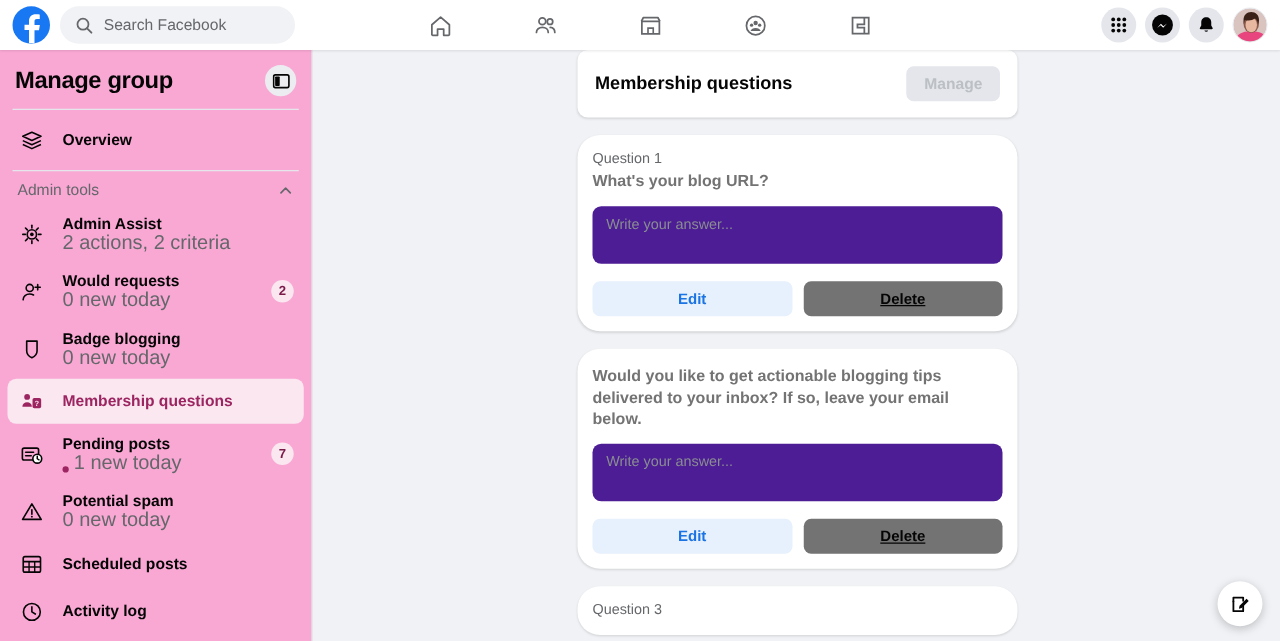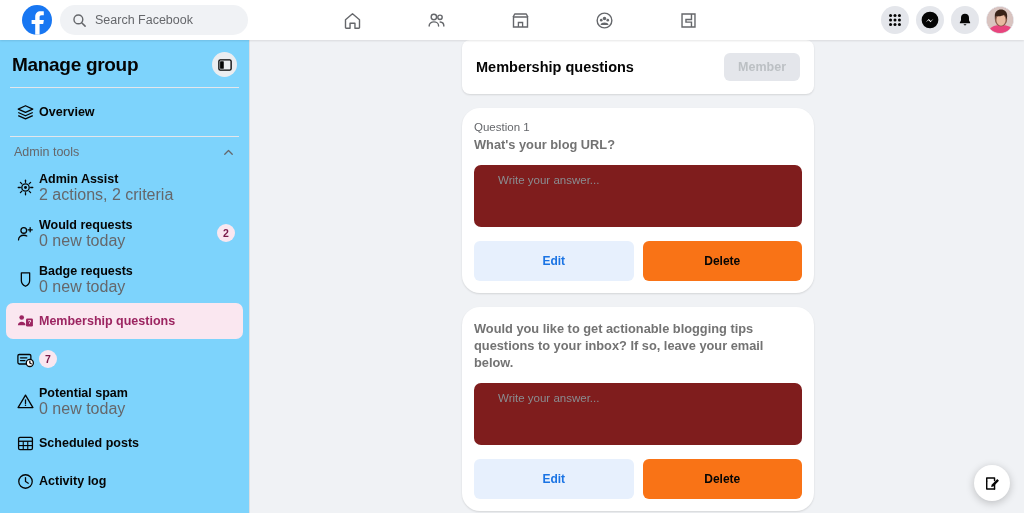--- a/index.html
+++ b/index.html
@@ -13,21 +13,21 @@
 
   
   .topbar {
     position: absolute; top: 0; left: 0;
     width: 1024px; height: 40px;
     background: #ffffff;
     display: flex; align-items: center;
     box-shadow: 0 1px 2px rgba(0,0,0,0.10);
     z-index: 40;
   }
-  .tb-left { display: flex; align-items: center; padding-left: 22px; gap: 8px; }
+  .tb-left { display: flex; align-items: center; padding-left: 10px; gap: 8px; }
   .fb-logo {
     width: 30px; height: 30px; border-radius: 50%;
     background: #1877f2; position: relative; flex: none;
   }
   .fb-logo svg { position: absolute; top: 0; left: 0; }
   .searchbox {
     display: flex; align-items: center; gap: 8px;
     width: 188px; height: 30px;
     background: #f0f2f5; border-radius: 18px;
     padding: 0 12px;
@@ -64,39 +64,39 @@
     width: 28px; height: 28px; border-radius: 50%;
     background: #c9a0a8; overflow: hidden; position: relative;
     cursor: pointer; flex: none;
     border: 1px solid #e9ebee;
   }
 
   
   .sidebar {
     position: absolute; top: 40px; left: 0;
     width: 250px; height: 473px;
-    background: #7dd3fc;
+    background: #f9a8d4;
     border-right: 1px solid #dcdfe3;
     overflow: hidden;
   }
   .sb-head {
     display: flex; align-items: center; justify-content: space-between;
     padding: 12px 12px 10px 12px;
   }
   .sb-title { font-size: 19px; font-weight: bold; letter-spacing: -0.3px; }
   .panel-toggle {
     width: 25px; height: 25px; border-radius: 50%;
     background: #ebedf0;
     display: flex; align-items: center; justify-content: center;
     cursor: pointer; flex: none;
   }
   .sb-divider { height: 1px; background: #e4e6eb; margin: 0 10px; }
 
   .sb-row {
-    display: flex; align-items: center; gap: 3px;
+    display: flex; align-items: center; gap: 14px;
     margin: 2px 6px; padding: 7px 8px;
     border-radius: 7px; cursor: pointer; position: relative;
   }
   .sb-row.active { background: #fae7f0; }
   .sb-ico {
     width: 22px; height: 22px; flex: none;
     display: flex; align-items: center; justify-content: center;
   }
   .sb-txt { flex: 1; min-width: 0; }
   .sb-label { font-size: 12.5px; font-weight: bold; color: #050505; line-height: 15px; white-space: nowrap; }
@@ -141,34 +141,34 @@
     border: none; border-radius: 6px;
     font-family: "Liberation Sans", sans-serif;
     font-size: 12.5px; font-weight: bold;
     padding: 7px 14px; cursor: default;
   }
 
   .q-card { padding: 12px 12px 12px 12px; border-radius: 18px; }
   .q-num { font-size: 11.5px; color: #65676b; line-height: 15px; }
   .q-text { font-size: 12.8px; font-weight: bold; color: #737373; line-height: 17px; margin-top: 1px; }
   .q-answer {
-    background: #7f1d1d; border-radius: 7px;
-    margin-top: 12px; height: 62px;
-    padding: 9px 24px;
+    background: #4c1d95; border-radius: 7px;
+    margin-top: 12px; height: 46px;
+    padding: 9px 11px;
     font-size: 11.5px; color: #8a8d91;
     cursor: text;
   }
   .q-actions { display: flex; gap: 9px; margin-top: 14px; }
   .btn {
-    flex: 1; height: 40px; border: none; border-radius: 6px;
+    flex: 1; height: 28px; border: none; border-radius: 6px;
     font-family: "Liberation Sans", sans-serif;
     font-size: 12px; font-weight: bold; cursor: pointer;
   }
   .btn-edit { background: #e7f0fd; color: #1b74e4; }
-  .btn-del { background: #f97316; color: #050505; }
+  .btn-del { background: #737373; color: #050505; text-decoration: underline; }
 
   
   .fab {
     position: absolute; right: 14px; bottom: 12px;
     width: 36px; height: 36px; border-radius: 50%;
     background: #ffffff;
     box-shadow: 0 2px 8px rgba(0,0,0,0.22);
     display: flex; align-items: center; justify-content: center;
     cursor: pointer; z-index: 30;
   }
@@ -349,21 +349,21 @@
     <div class="badge">2</div>
   </div>
 
   <div class="sb-row">
     <div class="sb-ico">
       <svg width="19" height="19" viewBox="0 0 22 22">
         <path d="M6.2 3.4h9.6v9.1c0 3.2-2.6 5.3-4.8 6.3-2.2-1-4.8-3.1-4.8-6.3z" fill="none" stroke="#050505" stroke-width="1.5" stroke-linejoin="round"></path>
       </svg>
     </div>
     <div class="sb-txt">
-      <div class="sb-label">Badge requests</div>
+      <div class="sb-label">Badge blogging</div>
       <div class="sb-sub">
         <span>0 new today</span>
       </div>
     </div>
   </div>
 
   <div class="sb-row active">
     <div class="sb-ico">
       <svg width="19" height="19" viewBox="0 0 22 22">
         <circle cx="6.6" cy="6.4" r="2.7" fill="#9c2561"></circle>
@@ -380,20 +380,27 @@
   <div class="sb-row">
     <div class="sb-ico">
       <svg width="19" height="19" viewBox="0 0 22 22">
         <rect x="2.2" y="5.2" width="15" height="11" rx="1.6" fill="none" stroke="#050505" stroke-width="1.5"></rect>
         <line x1="5.2" y1="9" x2="12.6" y2="9" stroke="#050505" stroke-width="1.4" stroke-linecap="round"></line>
         <line x1="5.2" y1="12.2" x2="10.4" y2="12.2" stroke="#050505" stroke-width="1.4" stroke-linecap="round"></line>
         <circle cx="16" cy="15" r="4.1" fill="#fff" stroke="#050505" stroke-width="1.5"></circle>
         <path d="M16 12.8V15l1.6 1" fill="none" stroke="#050505" stroke-width="1.4" stroke-linecap="round"></path>
       </svg>
     </div>
+    <div class="sb-txt">
+      <div class="sb-label">Pending posts</div>
+      <div class="sb-sub">
+        <span class="dot"></span>
+        <span>1 new today</span>
+      </div>
+    </div>
     <div class="badge">7</div>
   </div>
 
   <div class="sb-row">
     <div class="sb-ico">
       <svg width="19" height="19" viewBox="0 0 22 22">
         <path d="M11 3.6 19.6 18H2.4z" fill="none" stroke="#050505" stroke-width="1.5" stroke-linejoin="round"></path>
         <line x1="11" y1="9" x2="11" y2="13.2" stroke="#050505" stroke-width="1.5" stroke-linecap="round"></line>
         <circle cx="11" cy="15.4" r="0.9" fill="#050505"></circle>
       </svg>
@@ -439,36 +446,36 @@
   </div>
 
 </div>
 
 <div class="main">
   <div class="col">
 
     <div class="card">
       <div class="card-head">
         <div class="card-title">Membership questions</div>
-        <button class="create-btn">Member</button>
+        <button class="create-btn">Manage</button>
       </div>
     </div>
 
     <div class="card q-card">
       <div class="q-num">Question 1</div>
       <div class="q-text">What's your blog URL?</div>
       <div class="q-answer">Write your answer...</div>
       <div class="q-actions">
         <button class="btn btn-edit">Edit</button>
         <button class="btn btn-del">Delete</button>
       </div>
     </div>
 
     <div class="card q-card">
-      <div class="q-text">Would you like to get actionable blogging tips questions to your inbox? If so, leave your email below.</div>
+      <div class="q-text">Would you like to get actionable blogging tips delivered to your inbox? If so, leave your email below.</div>
       <div class="q-answer">Write your answer...</div>
       <div class="q-actions">
         <button class="btn btn-edit">Edit</button>
         <button class="btn btn-del">Delete</button>
       </div>
     </div>
 
     <div class="card q-card">
       <div class="q-num">Question 3</div>
 

